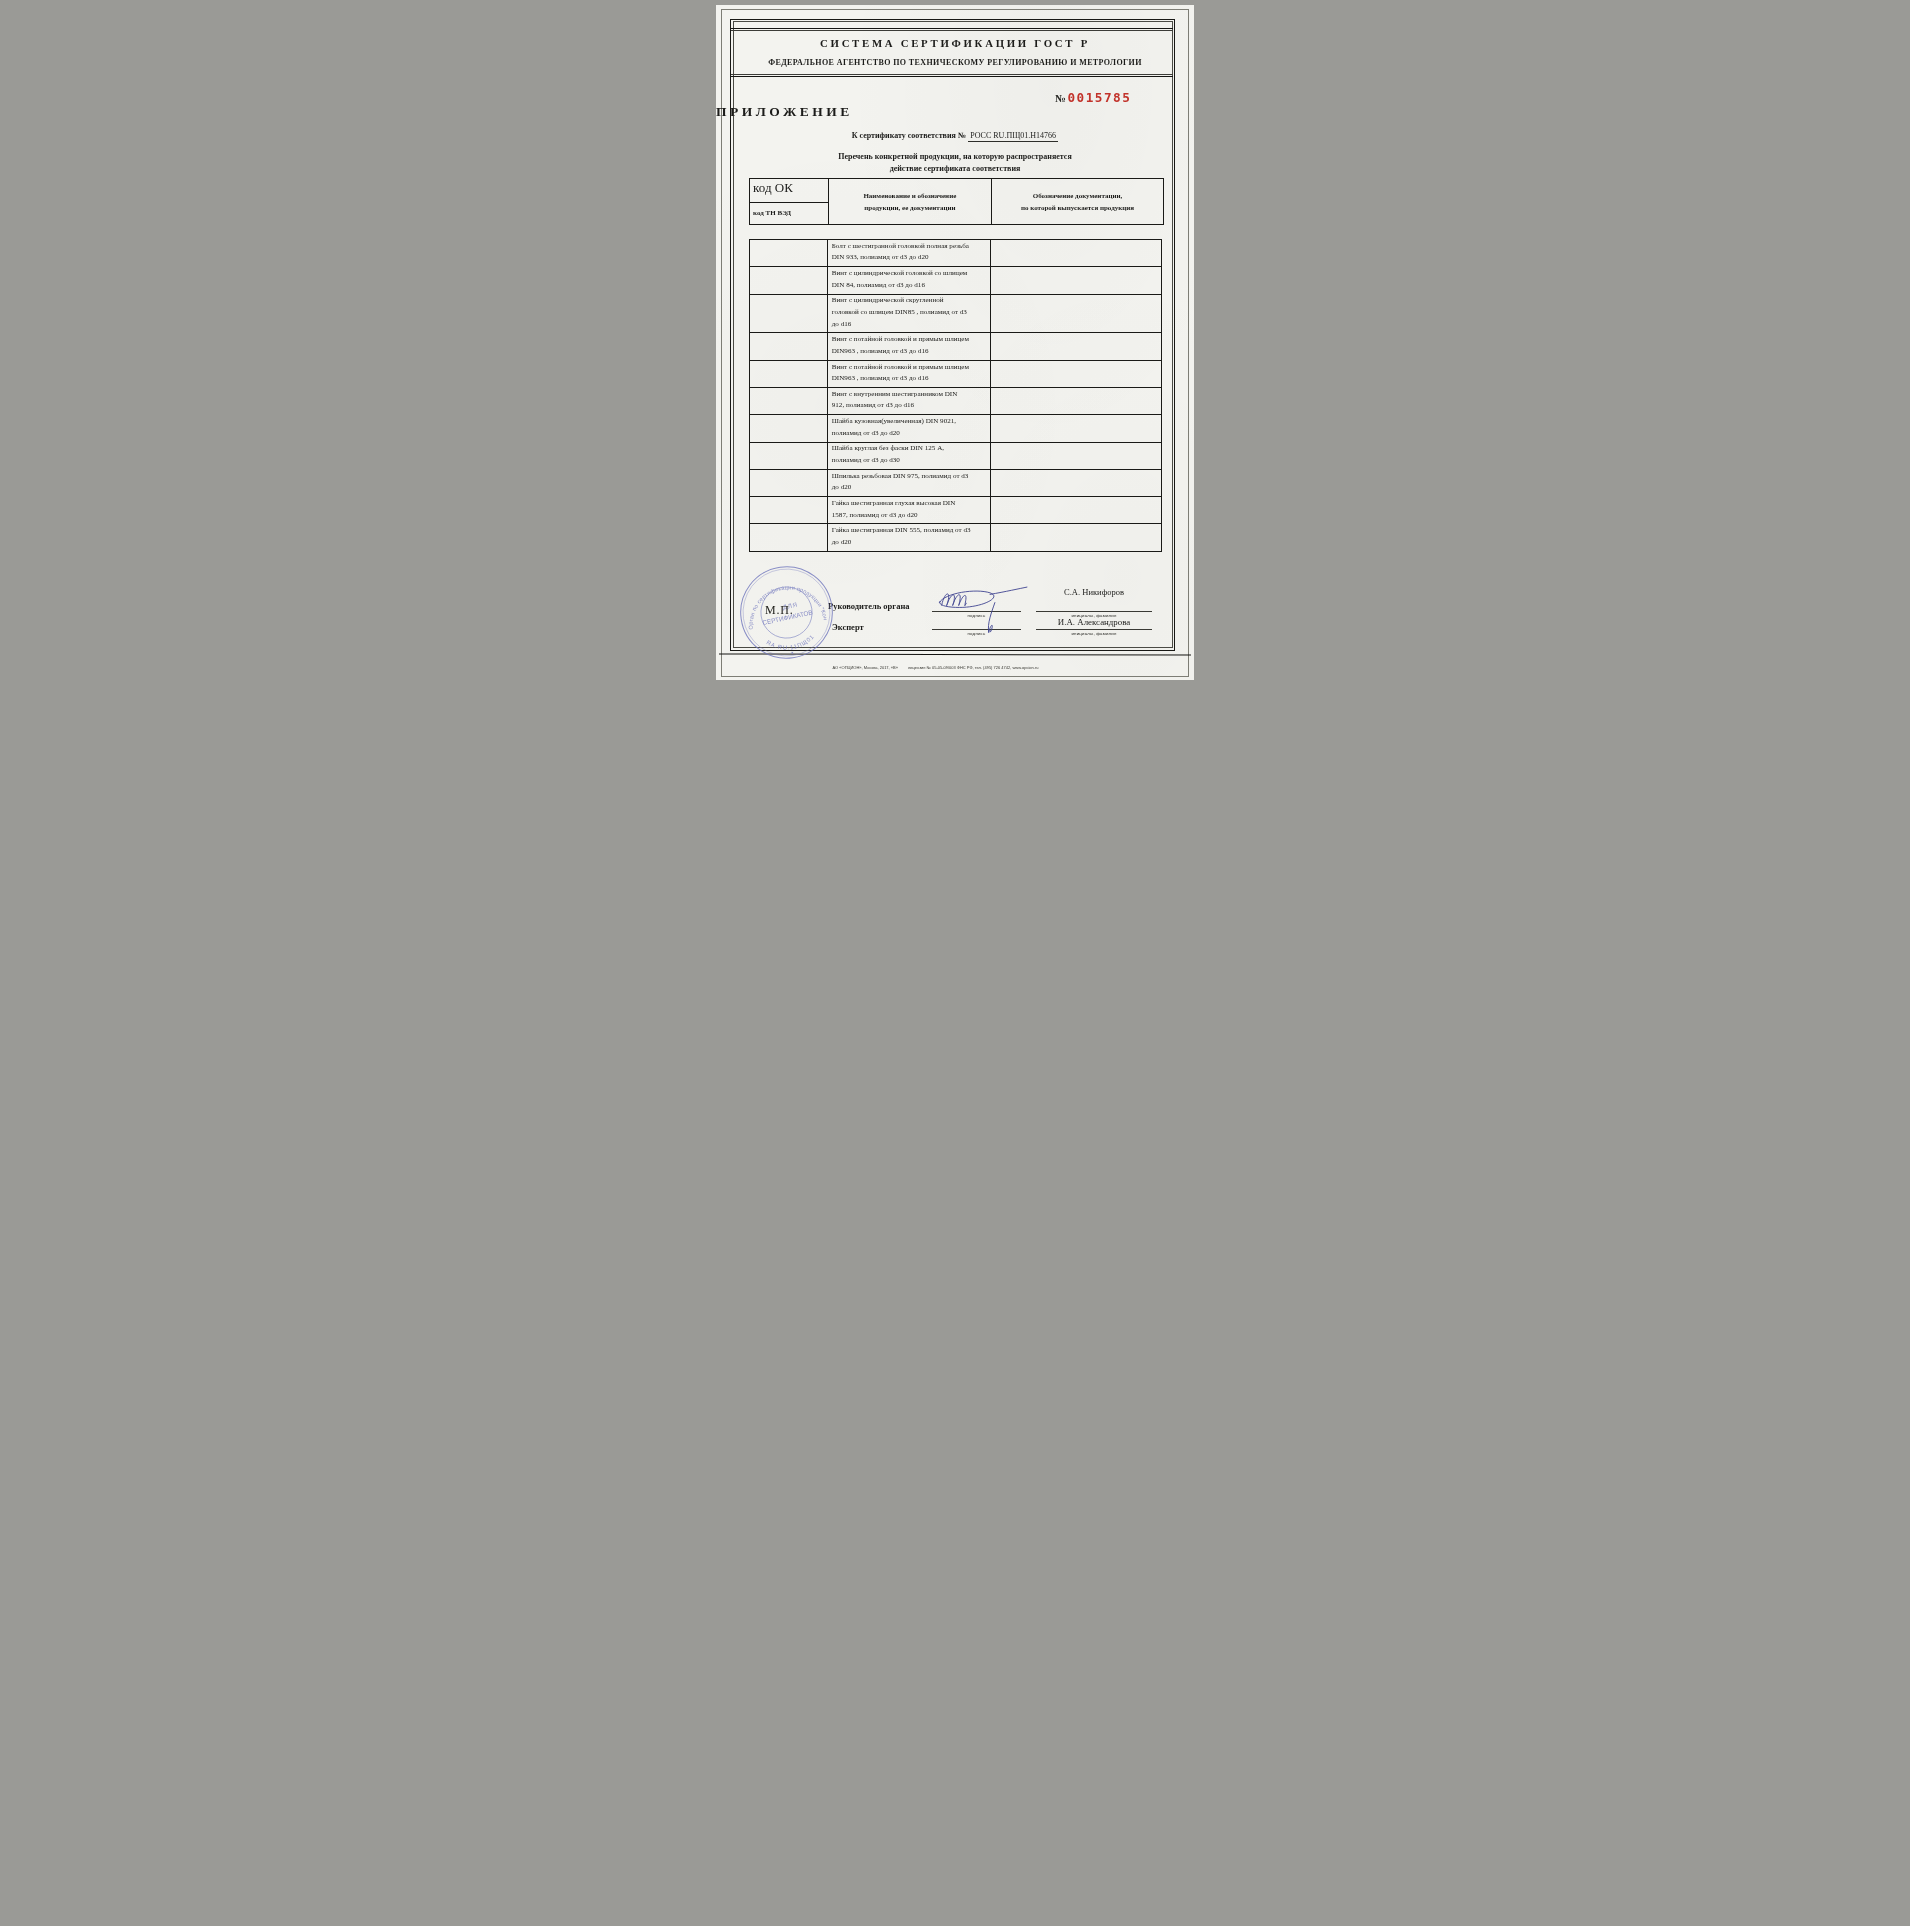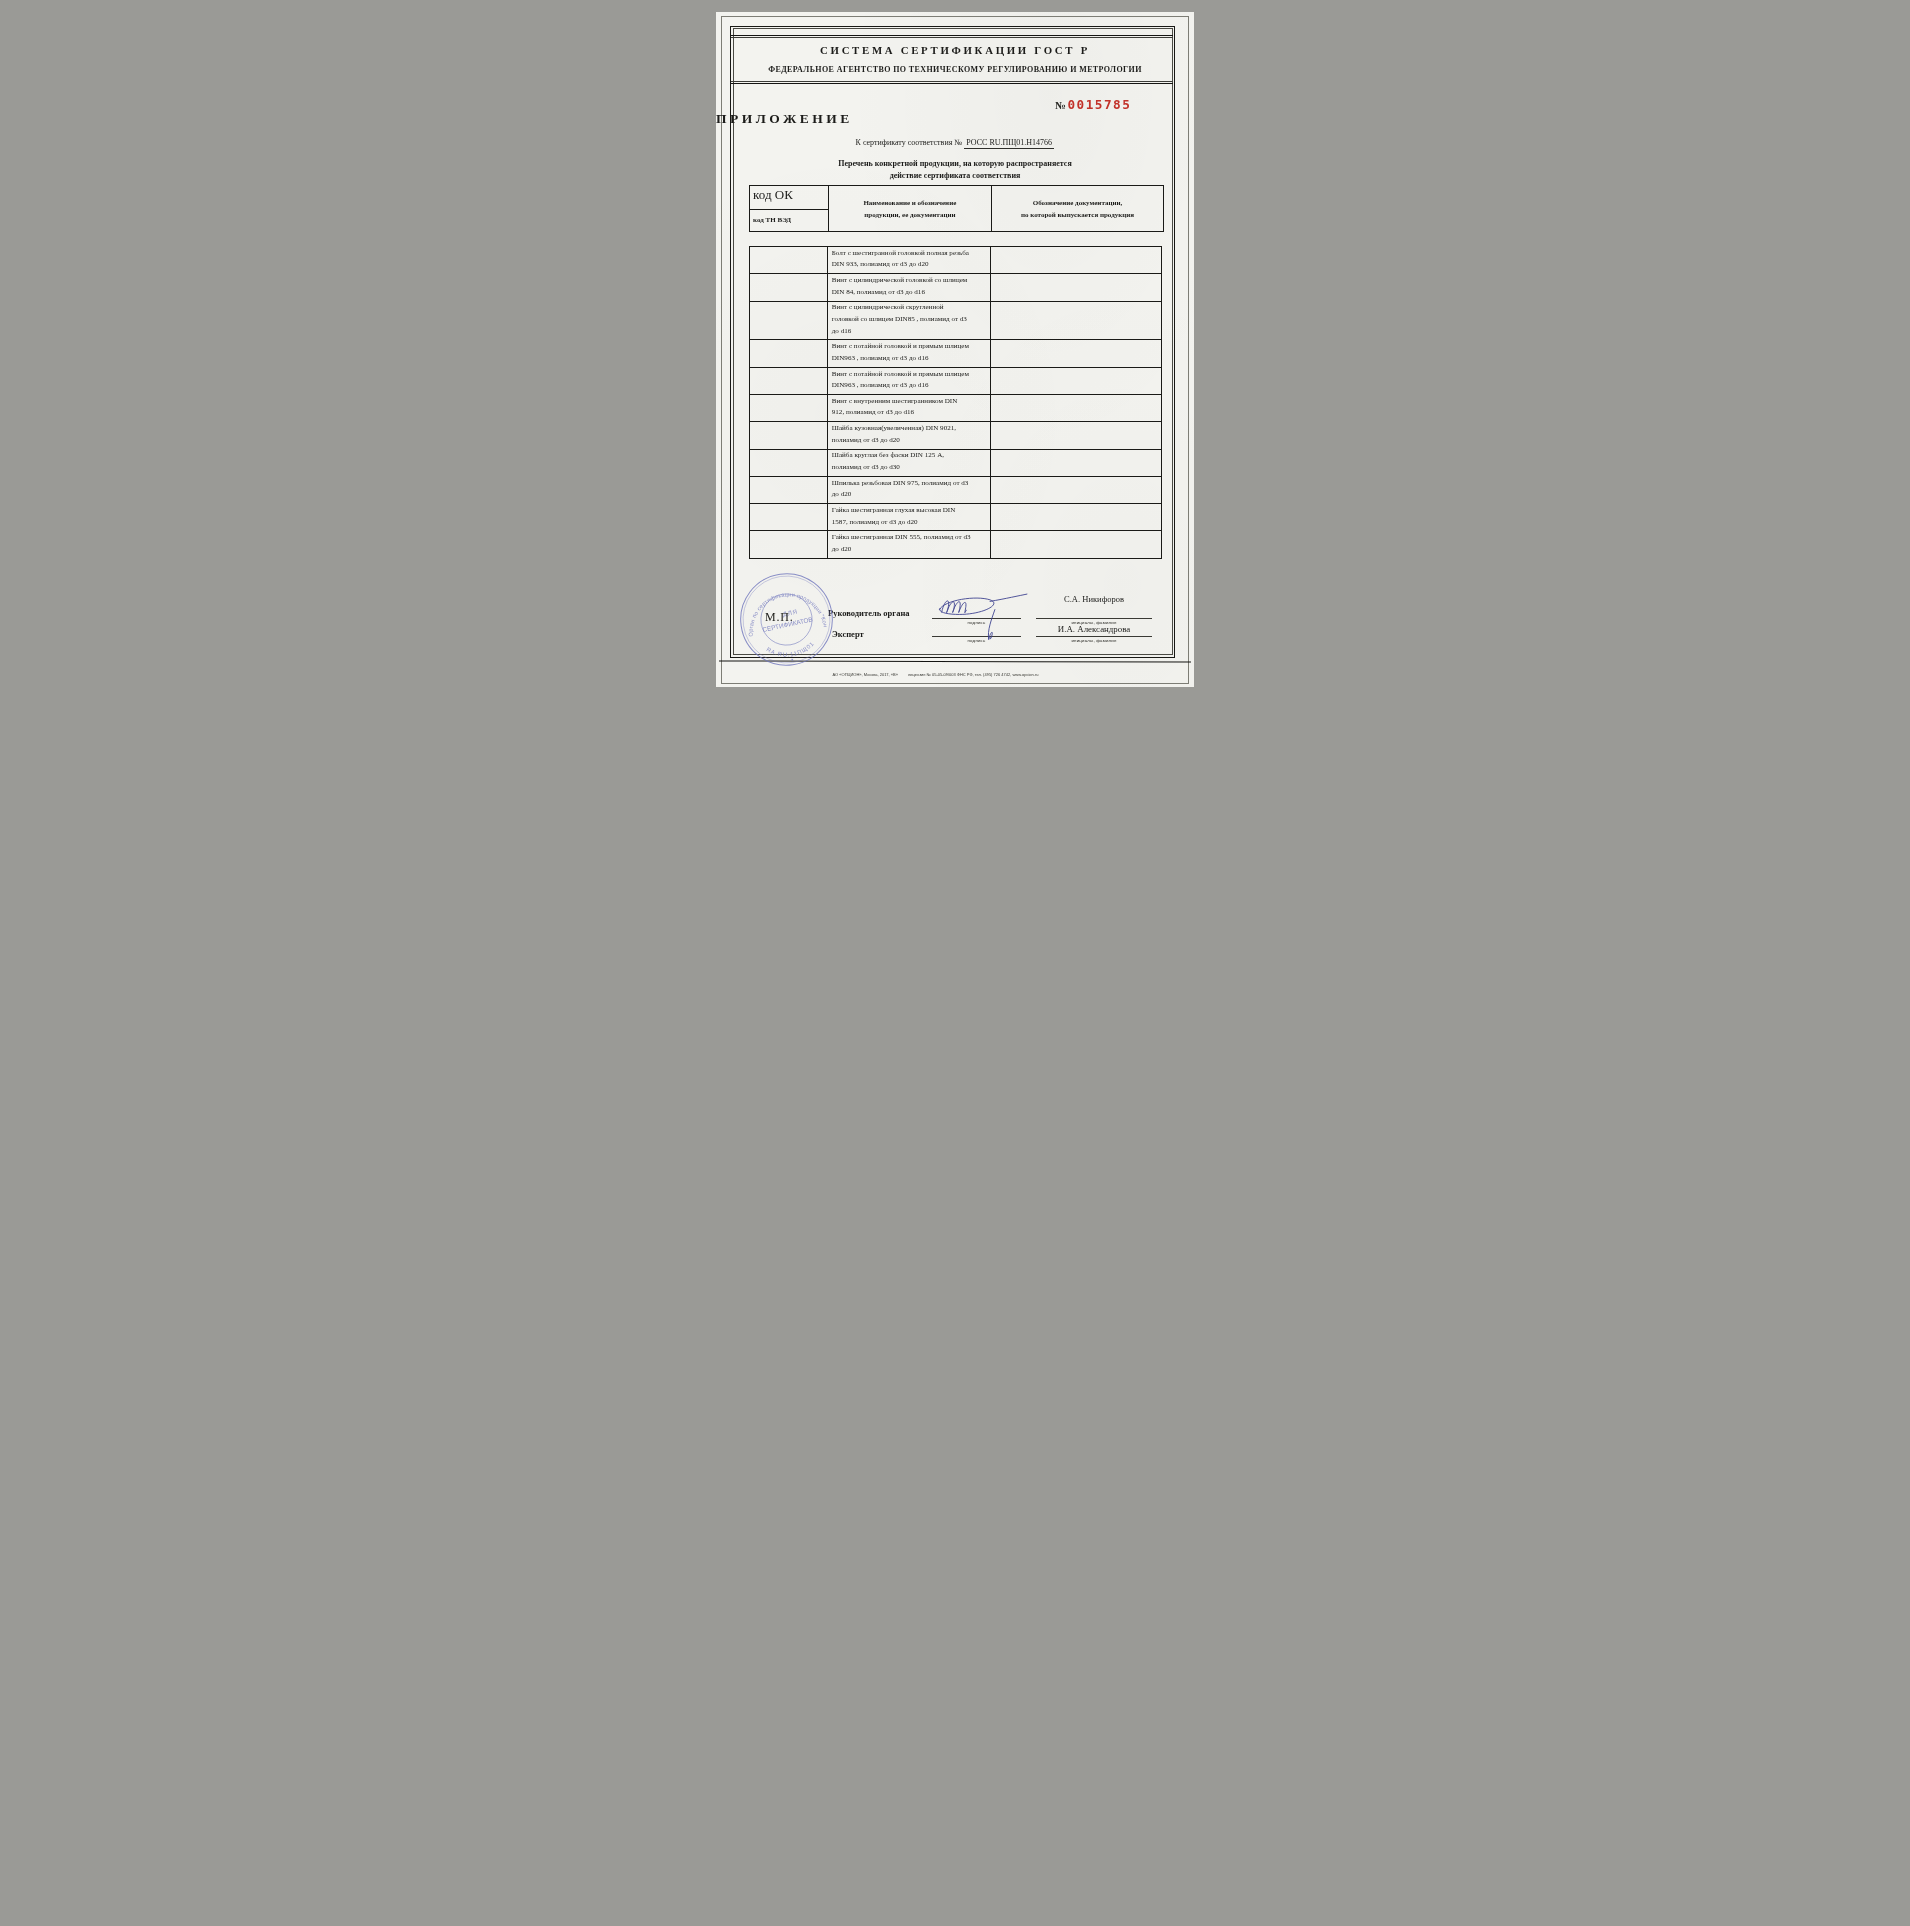--- a/index.html
+++ b/index.html
@@ -1,19 +1,19 @@
 <!DOCTYPE html>
 <html style="font-size:6.2px"><head>
 <meta charset="utf-8">
 <style>
   html,body{margin:0;padding:0;background:#9a9a96;}
   .paper{
     position:relative;
     width:478px;height:675px;
-    margin:12px auto;
+    margin:5px auto;
     background:#f3f3ef;
     background-image:
       radial-gradient(ellipse at 70% 12%, rgba(0,0,0,0.018), transparent 45%),
       radial-gradient(ellipse at 25% 60%, rgba(0,0,0,0.014), transparent 50%),
       radial-gradient(ellipse at 85% 85%, rgba(0,0,0,0.016), transparent 40%);
     font-family:"Liberation Serif","DejaVu Serif",serif;
     color:#1c1c1a;
     overflow:hidden;
   }
   .outer-border{
@@ -55,21 +55,21 @@
     vertical-align:-0.4px;
   }
   .doc-title{
     position:absolute;left:0;top:99px;width:100%;
     text-align:left;font-size:13.5px;font-weight:bold;letter-spacing:3.5px;
   }
   .cert-ref{
     position:absolute;left:0;top:126px;width:100%;
     text-align:center;font-size:8px;
   }
-  .cert-ref .lbl{font-weight:normal;}
+  .cert-ref .lbl{font-weight:bold;}
   .cert-ref .no{
     font-weight:normal;border-bottom:0.8px solid #2e2e2a;padding:0 2.3px 0.8px 2.3px;
   }
   .purpose{
     position:absolute;left:0;top:146px;width:100%;
     text-align:center;font-size:8px;font-weight:bold;line-height:11.6px;
   }
   
   .thead-box{
     position:absolute;left:33px;top:173px;width:413px;height:45px;

